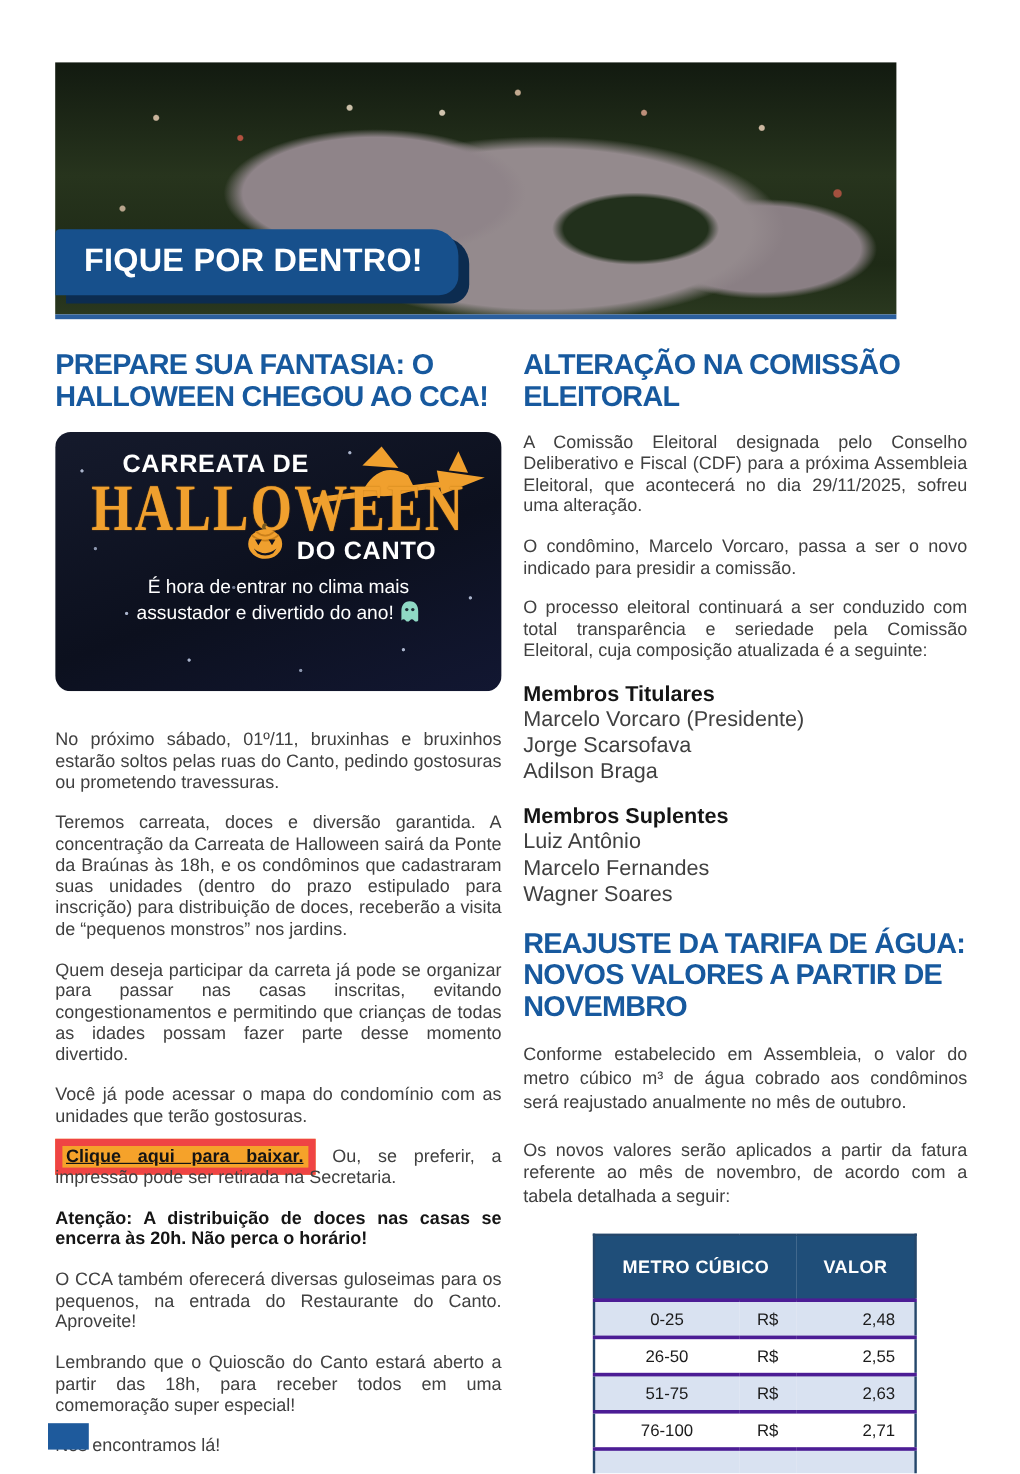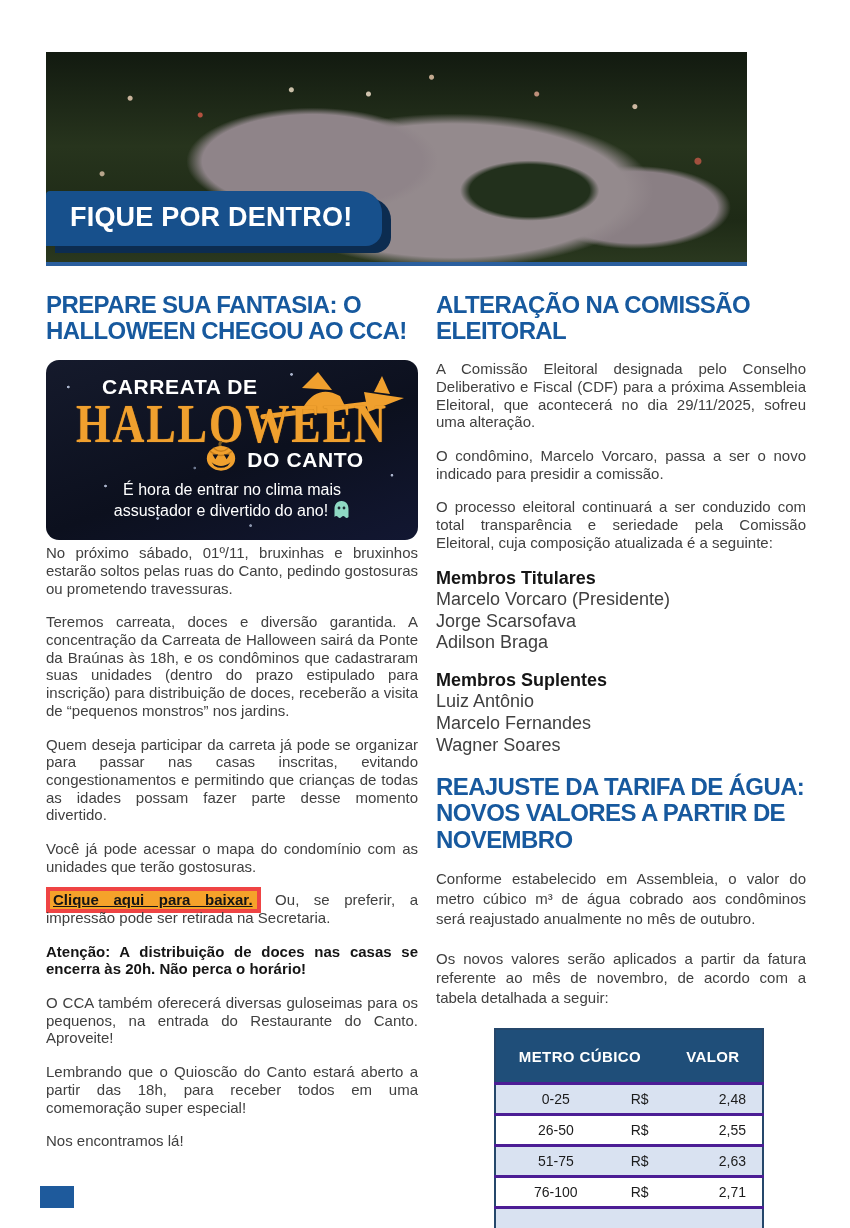--- a/index.html
+++ b/index.html
@@ -44,29 +44,29 @@
     color:#17599e; font-size:24px; font-weight:700; line-height:1.09;
     letter-spacing:-0.6px; margin:24px 0 16px 0;
   }
   .col p {
     font-size:15px; line-height:1.18; color:#404040; text-align:justify;
     margin:0 0 16px 0;
   }
   .col p.bold { font-weight:700; color:#151515; }
   .col p.loose { line-height:1.33; margin-bottom:20px; }
   .dl {
-    background:#f5a22a; border:4px solid #ef4444; padding:0 4px 1px 3px;
+    background:#f5a22a; border:6px solid #ef4444; padding:0 4px 1px 3px;
     font-weight:700; color:#141414; text-decoration:underline; cursor:pointer;
   }
   .members { margin:0 0 16px 0; font-size:18px; line-height:1.2; color:#404040; }
   .members .m-title { font-weight:700; color:#151515; }
 
   
   .poster {
-    position:relative; height:180px; border-radius:13px; margin:10px 0 4px 0;
+    position:relative; height:216px; border-radius:13px; margin:10px 0 32px 0;
     overflow:hidden; text-align:center; color:#ffffff;
     background-image:
       radial-gradient(circle 1.5px at 6% 15%, #aab4cc 0 1px, rgba(0,0,0,0) 1.7px),
       radial-gradient(circle 1.5px at 16% 70%, #aab4cc 0 1px, rgba(0,0,0,0) 1.7px),
       radial-gradient(circle 1.5px at 9% 45%, #8c96ae 0 1px, rgba(0,0,0,0) 1.7px),
       radial-gradient(circle 1.5px at 30% 88%, #aab4cc 0 1px, rgba(0,0,0,0) 1.7px),
       radial-gradient(circle 1.5px at 55% 92%, #8c96ae 0 1px, rgba(0,0,0,0) 1.7px),
       radial-gradient(circle 1.5px at 78% 84%, #aab4cc 0 1px, rgba(0,0,0,0) 1.7px),
       radial-gradient(circle 1.5px at 93% 64%, #aab4cc 0 1px, rgba(0,0,0,0) 1.7px),
       radial-gradient(circle 1.5px at 90% 12%, #8c96ae 0 1px, rgba(0,0,0,0) 1.7px),
@@ -74,21 +74,21 @@
       radial-gradient(circle 1.5px at 40% 60%, #6d7890 0 1px, rgba(0,0,0,0) 1.7px),
       linear-gradient(160deg, #151a2c 0%, #0c101e 55%, #121732 100%);
   }
   .poster .kicker { margin:15px 0 0 56px; text-align:left; font-size:21px; font-weight:700; letter-spacing:0.6px; }
   .poster .halloween {
     font-family:"Liberation Serif", serif; font-size:46px; font-weight:700;
     color:#f0a02e; letter-spacing:2px; line-height:0.95; margin-top:3px;
     transform:scaleY(1.2) scaleX(0.96); text-shadow:0 0 1px #b36f12;
   }
   .poster .do-canto {
-    display:flex; align-items:flex-end; justify-content:center; gap:9px;
+    display:flex; align-items:flex-start; justify-content:center; gap:9px;
     transform:translateX(52px); margin-top:2px; font-size:21px; font-weight:700; letter-spacing:0.6px;
   }
   .poster .do-canto svg { margin-top:-12px; }
   .poster .caption { margin-top:8px; font-size:16px; line-height:1.28; }
   .poster .caption .cl { display:block; }
   .poster .caption svg { vertical-align:-4px; margin-left:5px; }
   .witch { position:absolute; top:8px; right:12px; }
 
   
   table.tariff {

